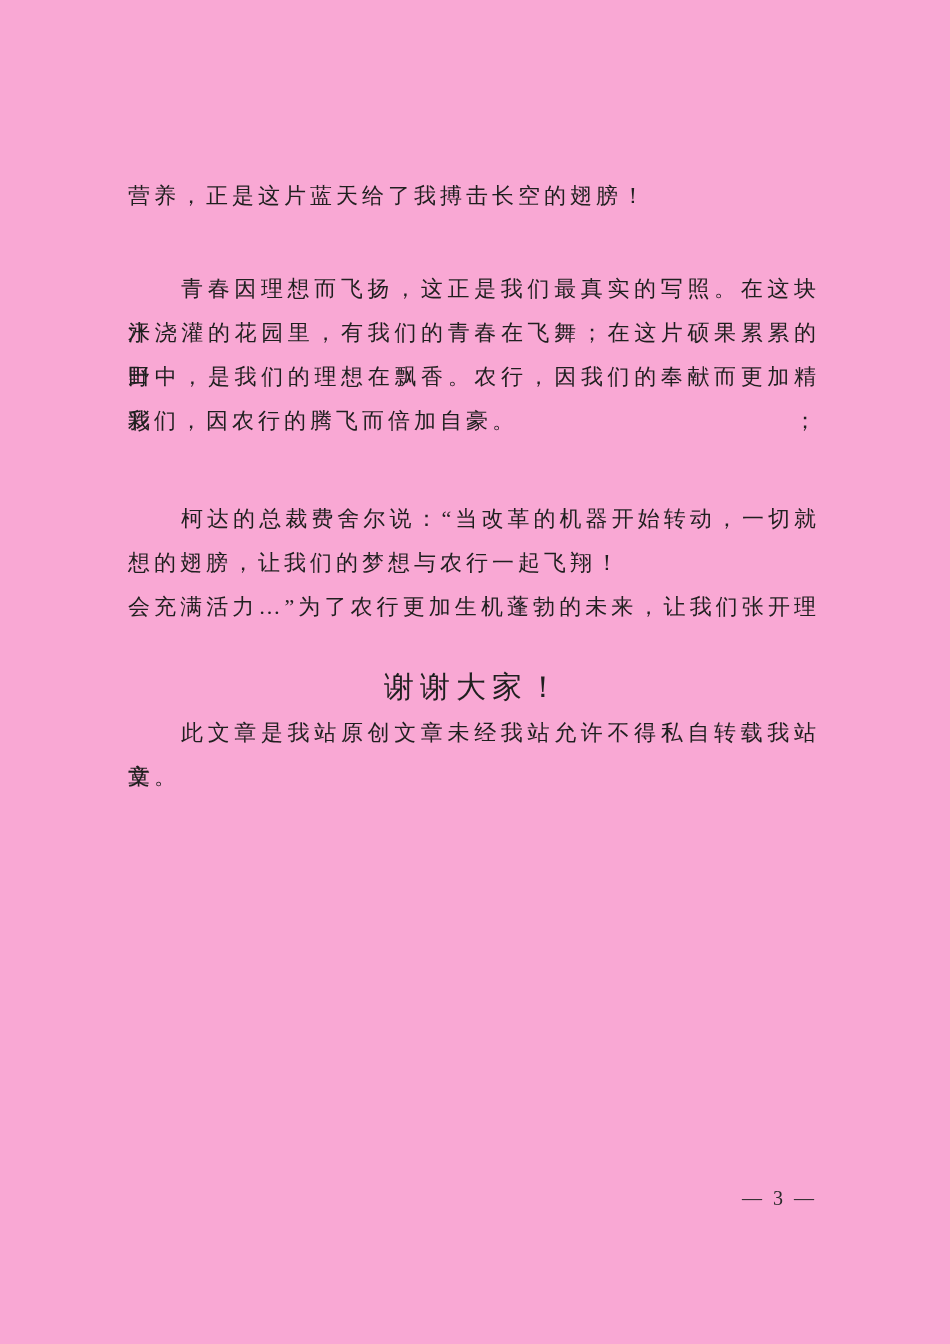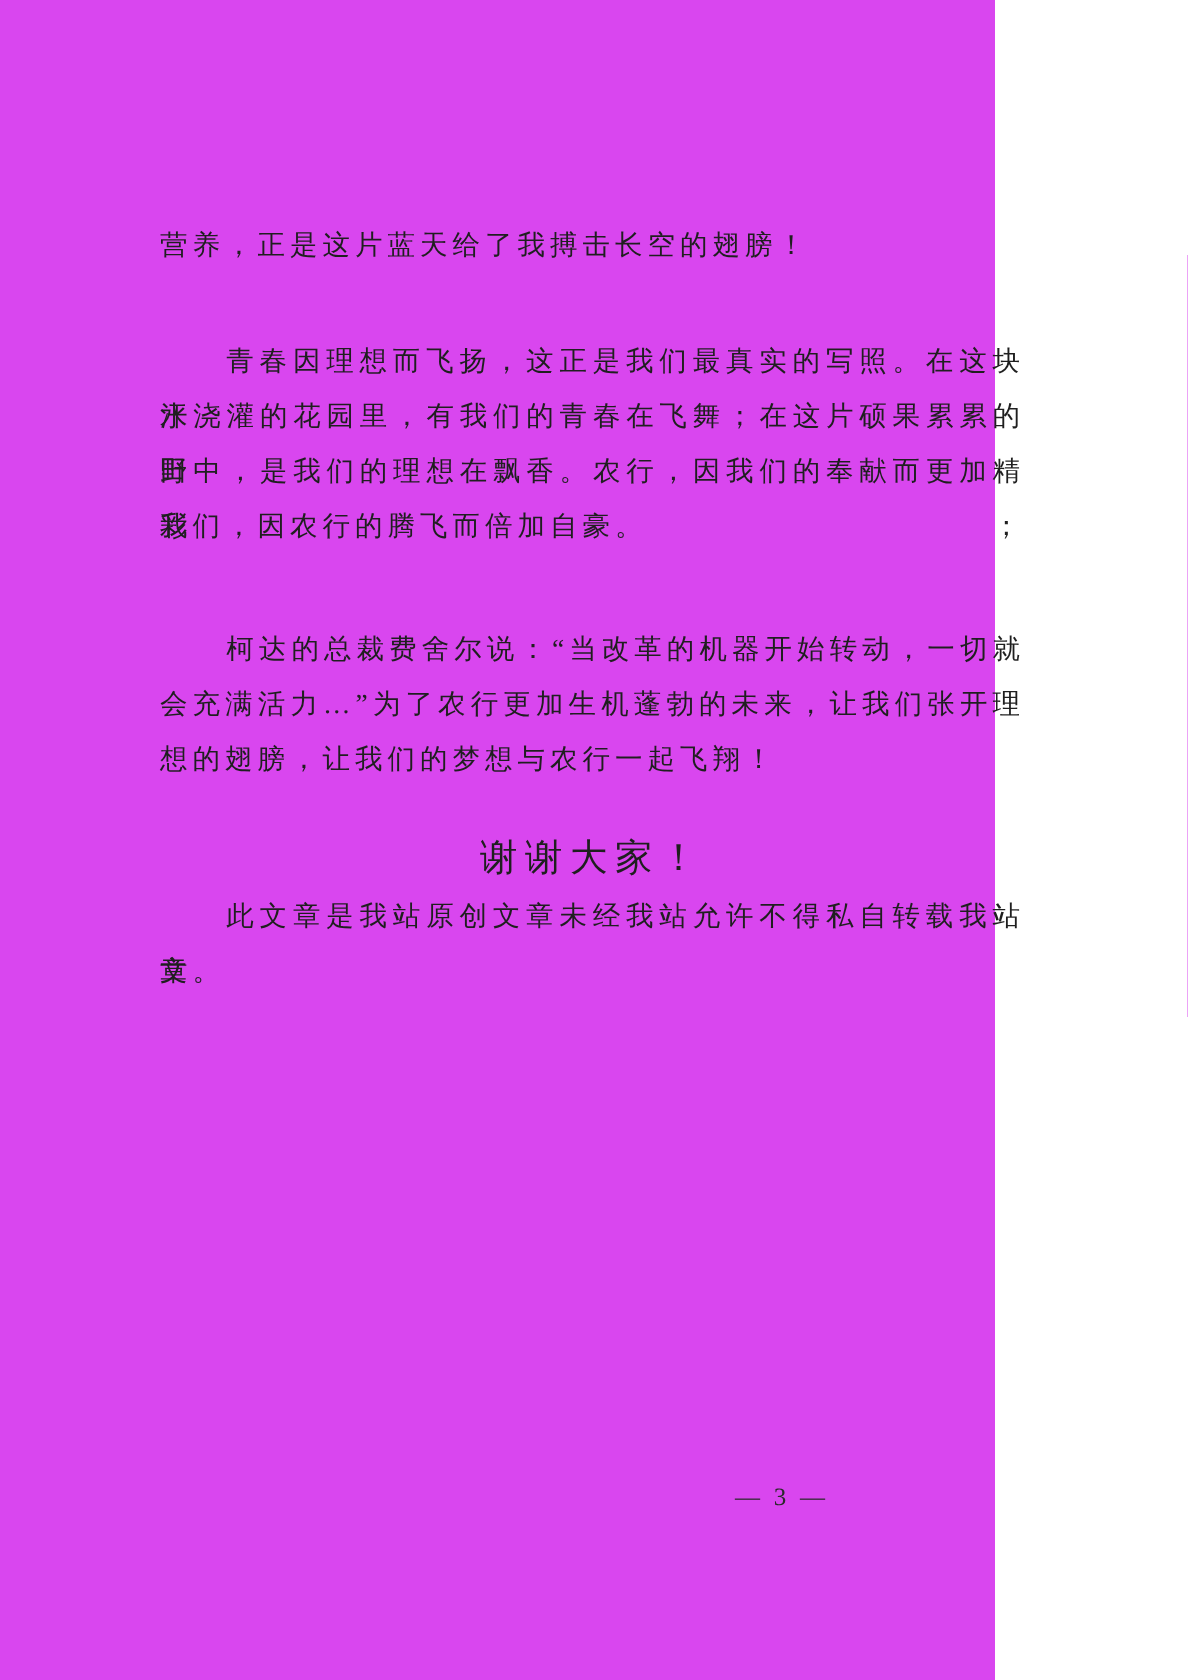--- a/index.html
+++ b/index.html
@@ -12,23 +12,23 @@
     background: #ffffff;
     position: relative;
     overflow: hidden;
     font-family: "Liberation Serif", "DejaVu Serif", serif;
     color: #1f1f1f;
   }
   .page {
     position: absolute;
     left: 0;
     top: 0;
-    width: 796px;
+    width: 950px;
     height: 1344px;
-    background: #d946ef;
+    background: #f9a8d4;
   }
   .content {
     position: absolute;
     left: 128px;
     top: 0;
     width: 692px;
   }
   .para {
     margin: 0;
     padding: 0;
@@ -85,22 +85,22 @@
 
     <div class="para p2">
       <div class="line fill indent">青春因理想而飞扬，这正是我们最真实的写照。在这块汗</div>
       <div class="line fill">水浇灌的花园里，有我们的青春在飞舞；在这片硕果累累的田</div>
       <div class="line fill">野中，是我们的理想在飘香。农行，因我们的奉献而更加精彩；</div>
       <div class="line">我们，因农行的腾飞而倍加自豪。</div>
     </div>
 
     <div class="para p3">
       <div class="line fill indent">柯达的总裁费舍尔说：“当改革的机器开始转动，一切就</div>
+      <div class="line">想的翅膀，让我们的梦想与农行一起飞翔！</div>
       <div class="line fill">会充满活力…”为了农行更加生机蓬勃的未来，让我们张开理</div>
-      <div class="line">想的翅膀，让我们的梦想与农行一起飞翔！</div>
     </div>
 
     <div class="closing-heading">谢谢大家！</div>
 
     <div class="para p4">
       <div class="line fill indent">此文章是我站原创文章未经我站允许不得私自转载我站文</div>
       <div class="line">章。</div>
     </div>
 
   </div>

